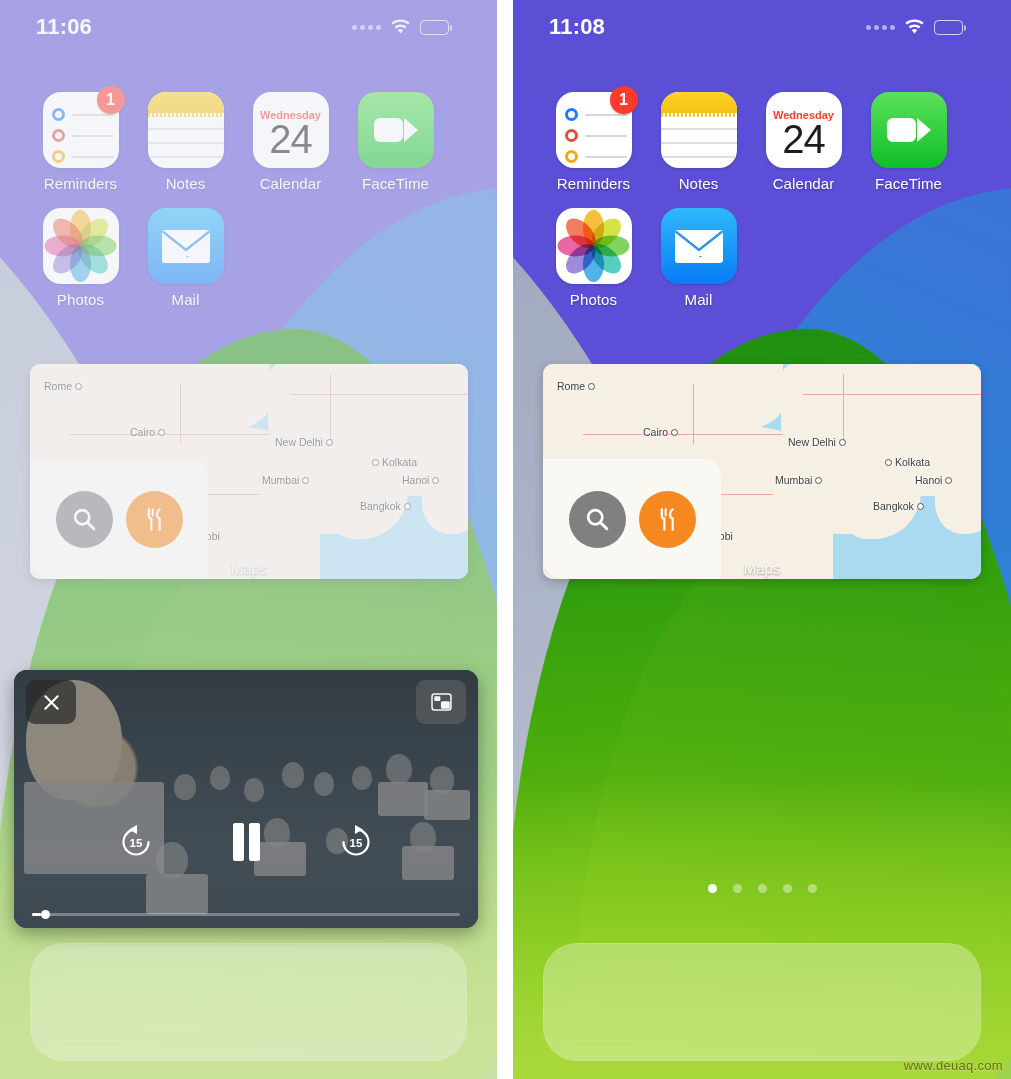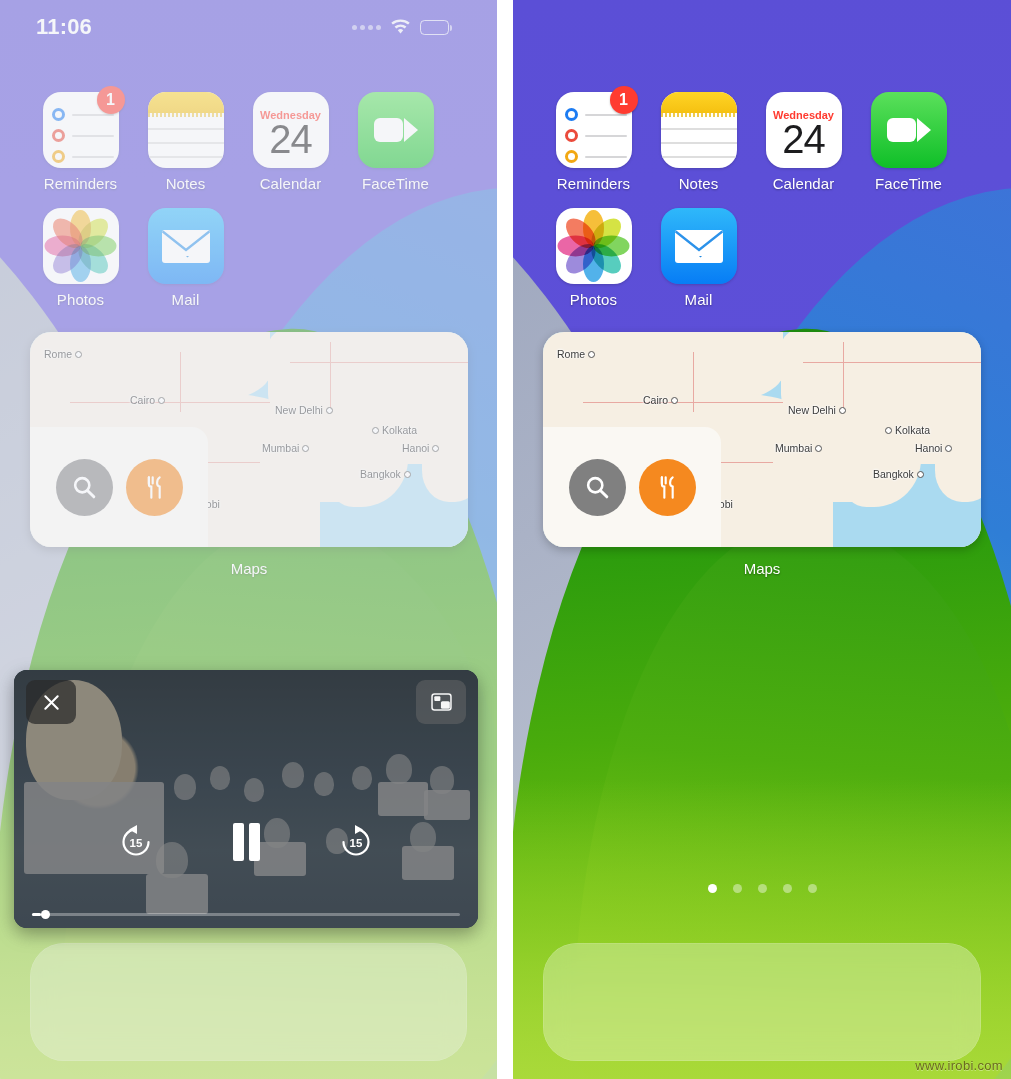--- a/index.html
+++ b/index.html
@@ -127,22 +127,22 @@
             display:flex; align-items:center; justify-content:center; }
   .env{ position:relative; width:48px; height:33px; background:#fff; border-radius:3px; overflow:hidden; }
   .env:before{ content:""; position:absolute; left:-3px; top:-1px; width:54px; height:27px;
                border-bottom:2px solid #1a86e0; transform:rotate(0deg);
                clip-path:polygon(0 0,100% 0,50% 100%); background:#fff;
                border-left:2px solid #4aa5ef; border-right:2px solid #4aa5ef; }
   .env-v{ position:absolute; left:0; top:0; width:100%; height:100%; }
 
   
   .widget{
-    position:absolute; left:30px; width:438px; height:215px; top:332px;
-    border-radius:21px; overflow:hidden; z-index:18;
+    position:absolute; left:30px; width:438px; height:215px; top:364px;
+    border-radius:10px; overflow:hidden; z-index:18;
     box-shadow:0 3px 10px rgba(0,0,0,.22);
     background:#f4efe6;
   }
   .map-water{ position:absolute; inset:0; background:#AADAF0; }
   .landmass{ position:absolute; background:#F6EFE3; }
   .border-line{ position:absolute; background:#E8A9A2; height:1px; transform-origin:0 0; }
   .city{ position:absolute; display:flex; align-items:center; gap:3px; }
   .city-lbl{ font-size:10.5px; color:#3c3c3c; white-space:nowrap;
              text-shadow:0 0 3px #fff,0 0 3px #fff,0 0 2px #fff; font-weight:500;}
   .city-pin{ width:7px; height:7px; border-radius:50%; background:#fff; border:1.6px solid #555; flex:none; }
@@ -479,20 +479,39 @@
   <div class="phone" id="panel-right">
     <div class="wall">
       <div class="base"></div>
       <div class="leaf leaf-grey"></div>
       <div class="leaf leaf-blue"></div>
       <div class="leaf leaf-green"></div>
       <div class="leaf leaf-green2"></div>
       <div class="bottomglow"></div>
     </div>
 
+    <div class="statusbar">
+      <div class="clock">11:08</div>
+      <div class="status-right">
+        <span class="sigdots">
+            <i></i>
+            <i></i>
+            <i></i>
+            <i></i>
+          </span>
+        <span class="wifi">
+          <svg width="21" height="16" viewBox="0 0 21 16">
+              <path d="M10.5 14.4l-2.7-3.2a4.2 4.2 0 0 1 5.4 0z" fill="#fff"></path>
+              <path d="M4.6 7.6a9.3 9.3 0 0 1 11.8 0l-1.6 1.9a6.8 6.8 0 0 0-8.6 0z" fill="#fff"></path>
+              <path d="M1.3 3.7a14.4 14.4 0 0 1 18.4 0l-1.6 1.9a11.9 11.9 0 0 0-15.2 0z" fill="#fff"></path>
+            </svg>
+        </span>
+        <span class="batt"><span class="fill"></span></span>
+      </div>
+    </div>
 
     <div class="grid">
       <div class="row">
         <div class="app">
           <div class="app-wrap">
             <div class="ic ic-reminders">
               <div class="rem-row" style="top:16px">
                   <span class="rem-dot" style="border-color:#1D7CF2"></span>
                   <span class="rem-line"></span>
                 </div>
@@ -647,13 +666,13 @@
       <span class="dot"></span>
       <span class="dot"></span>
       <span class="dot"></span>
       <span class="dot"></span>
     </div>
 
     <div class="dock"></div>
   </div>
 </div>
 
-<div class="watermark">www.irobi.com</div>
+<div class="watermark">www.deuaq.com</div>
 
 </body></html>

